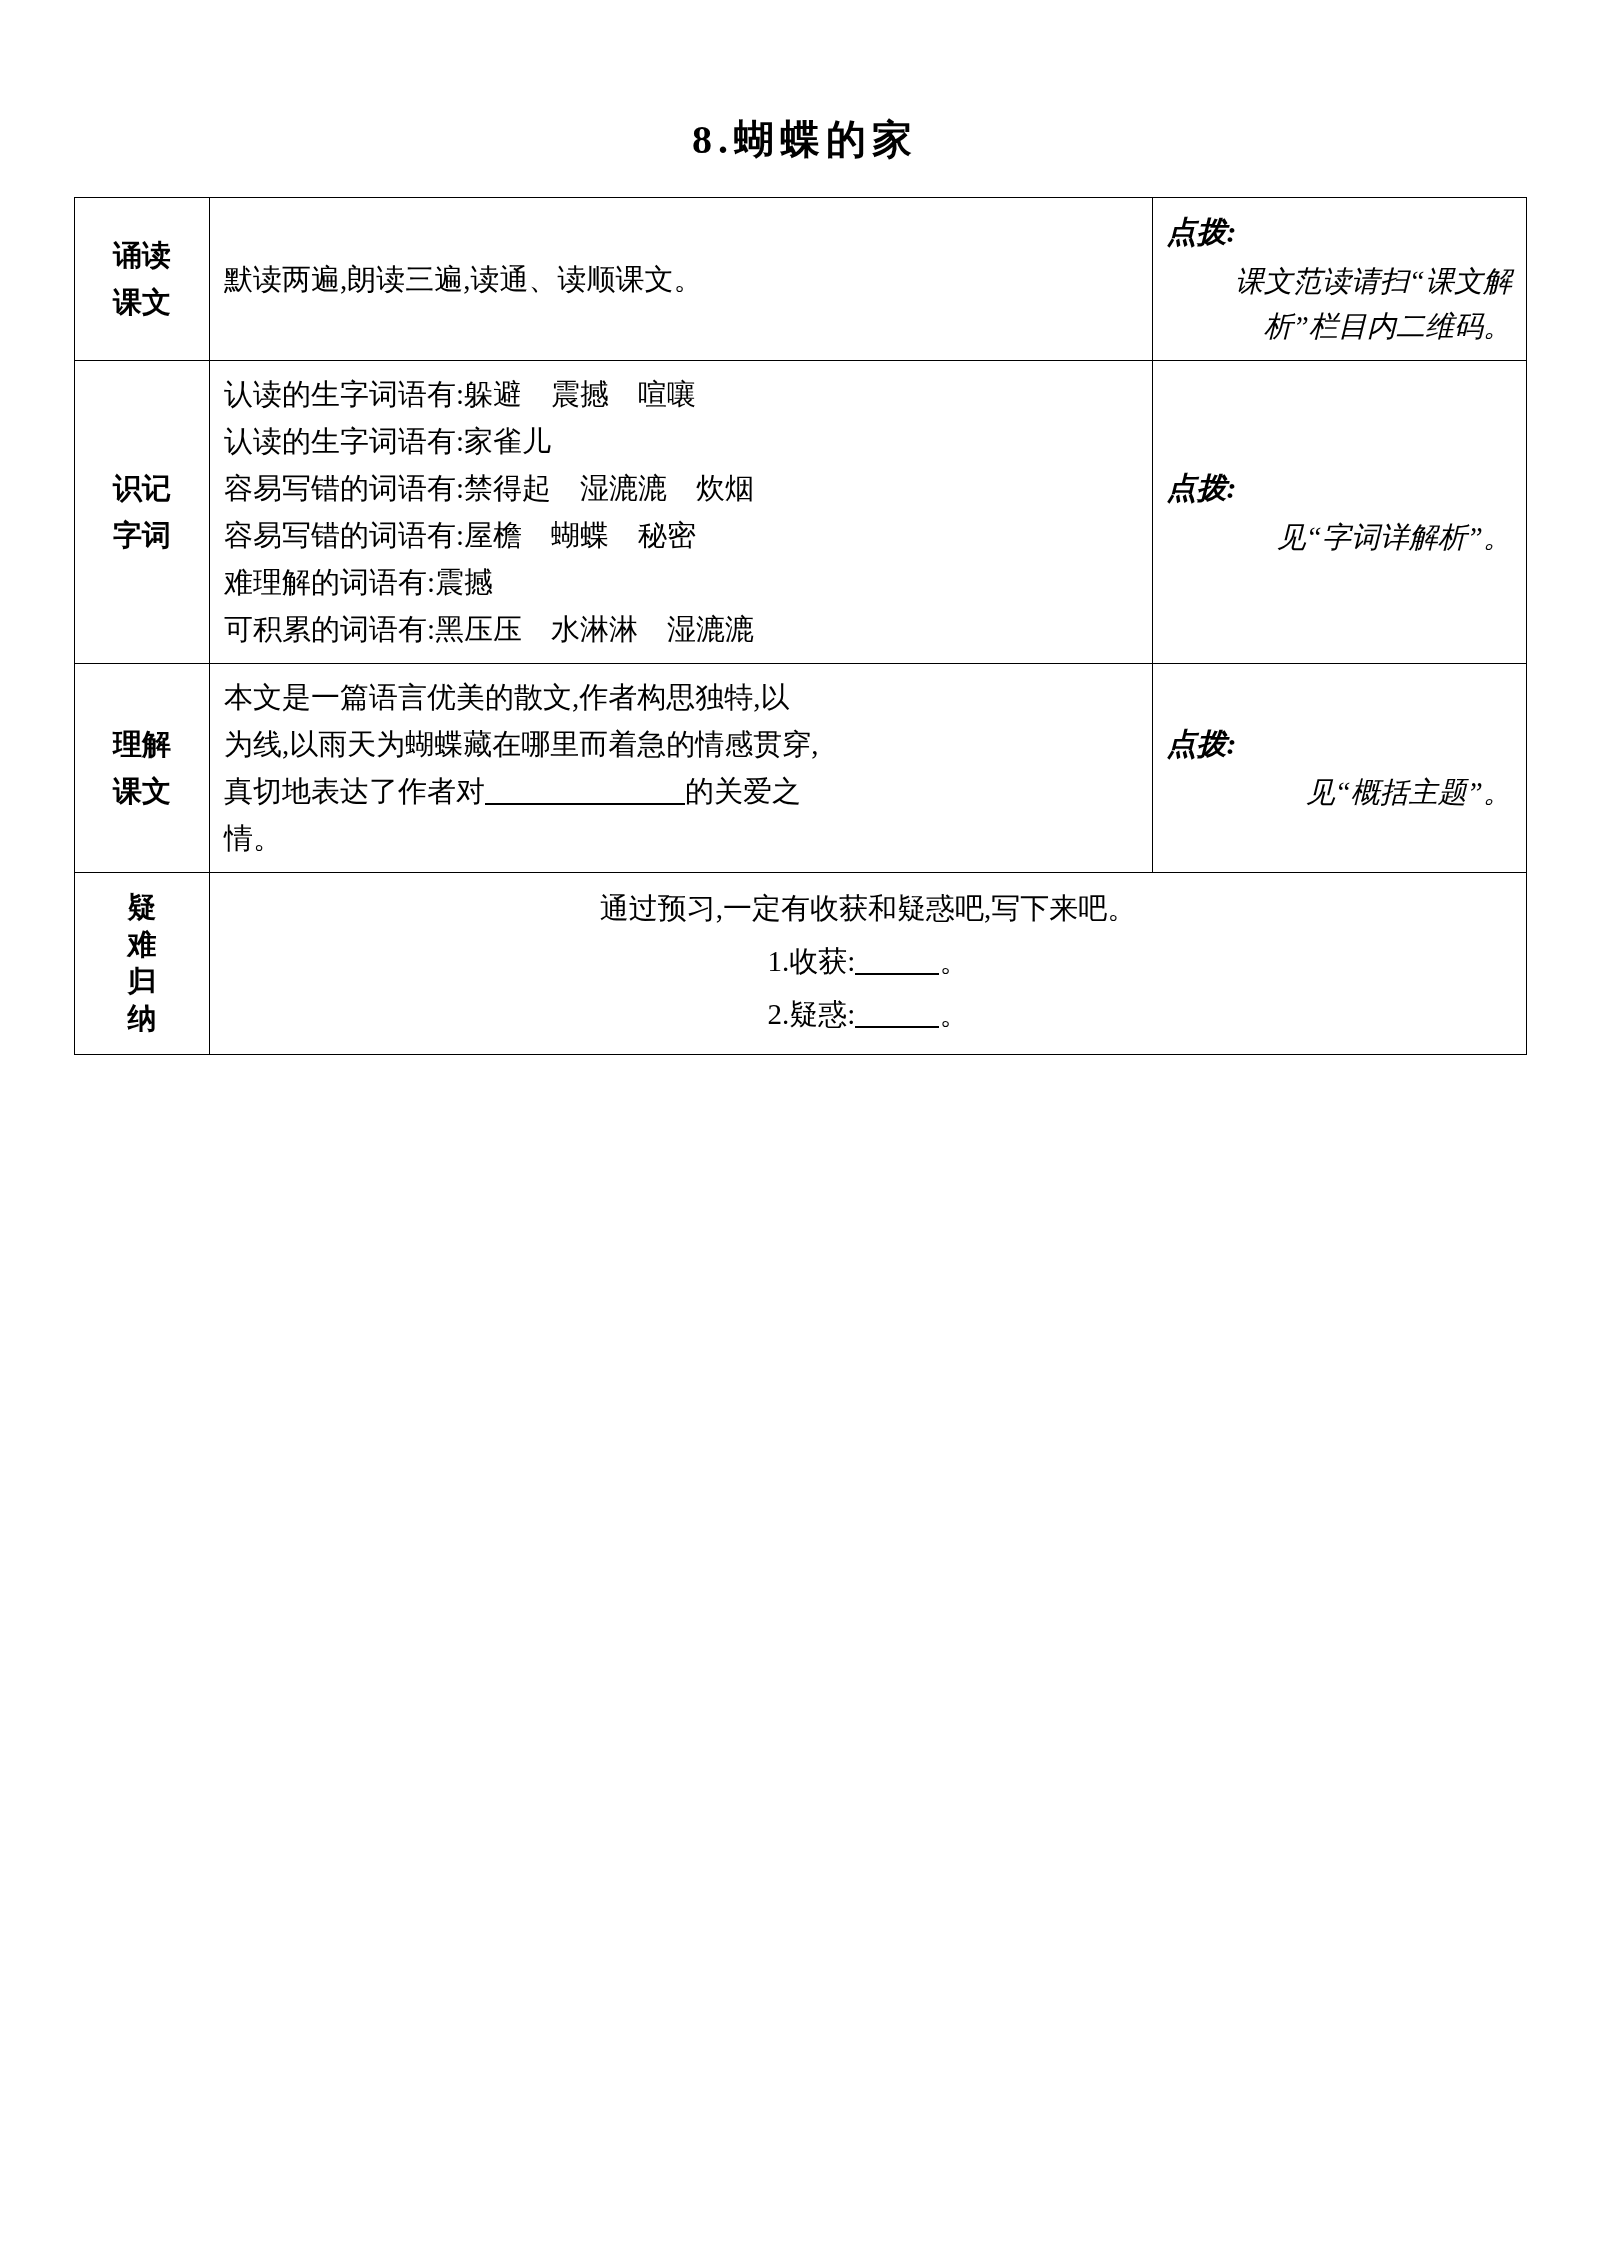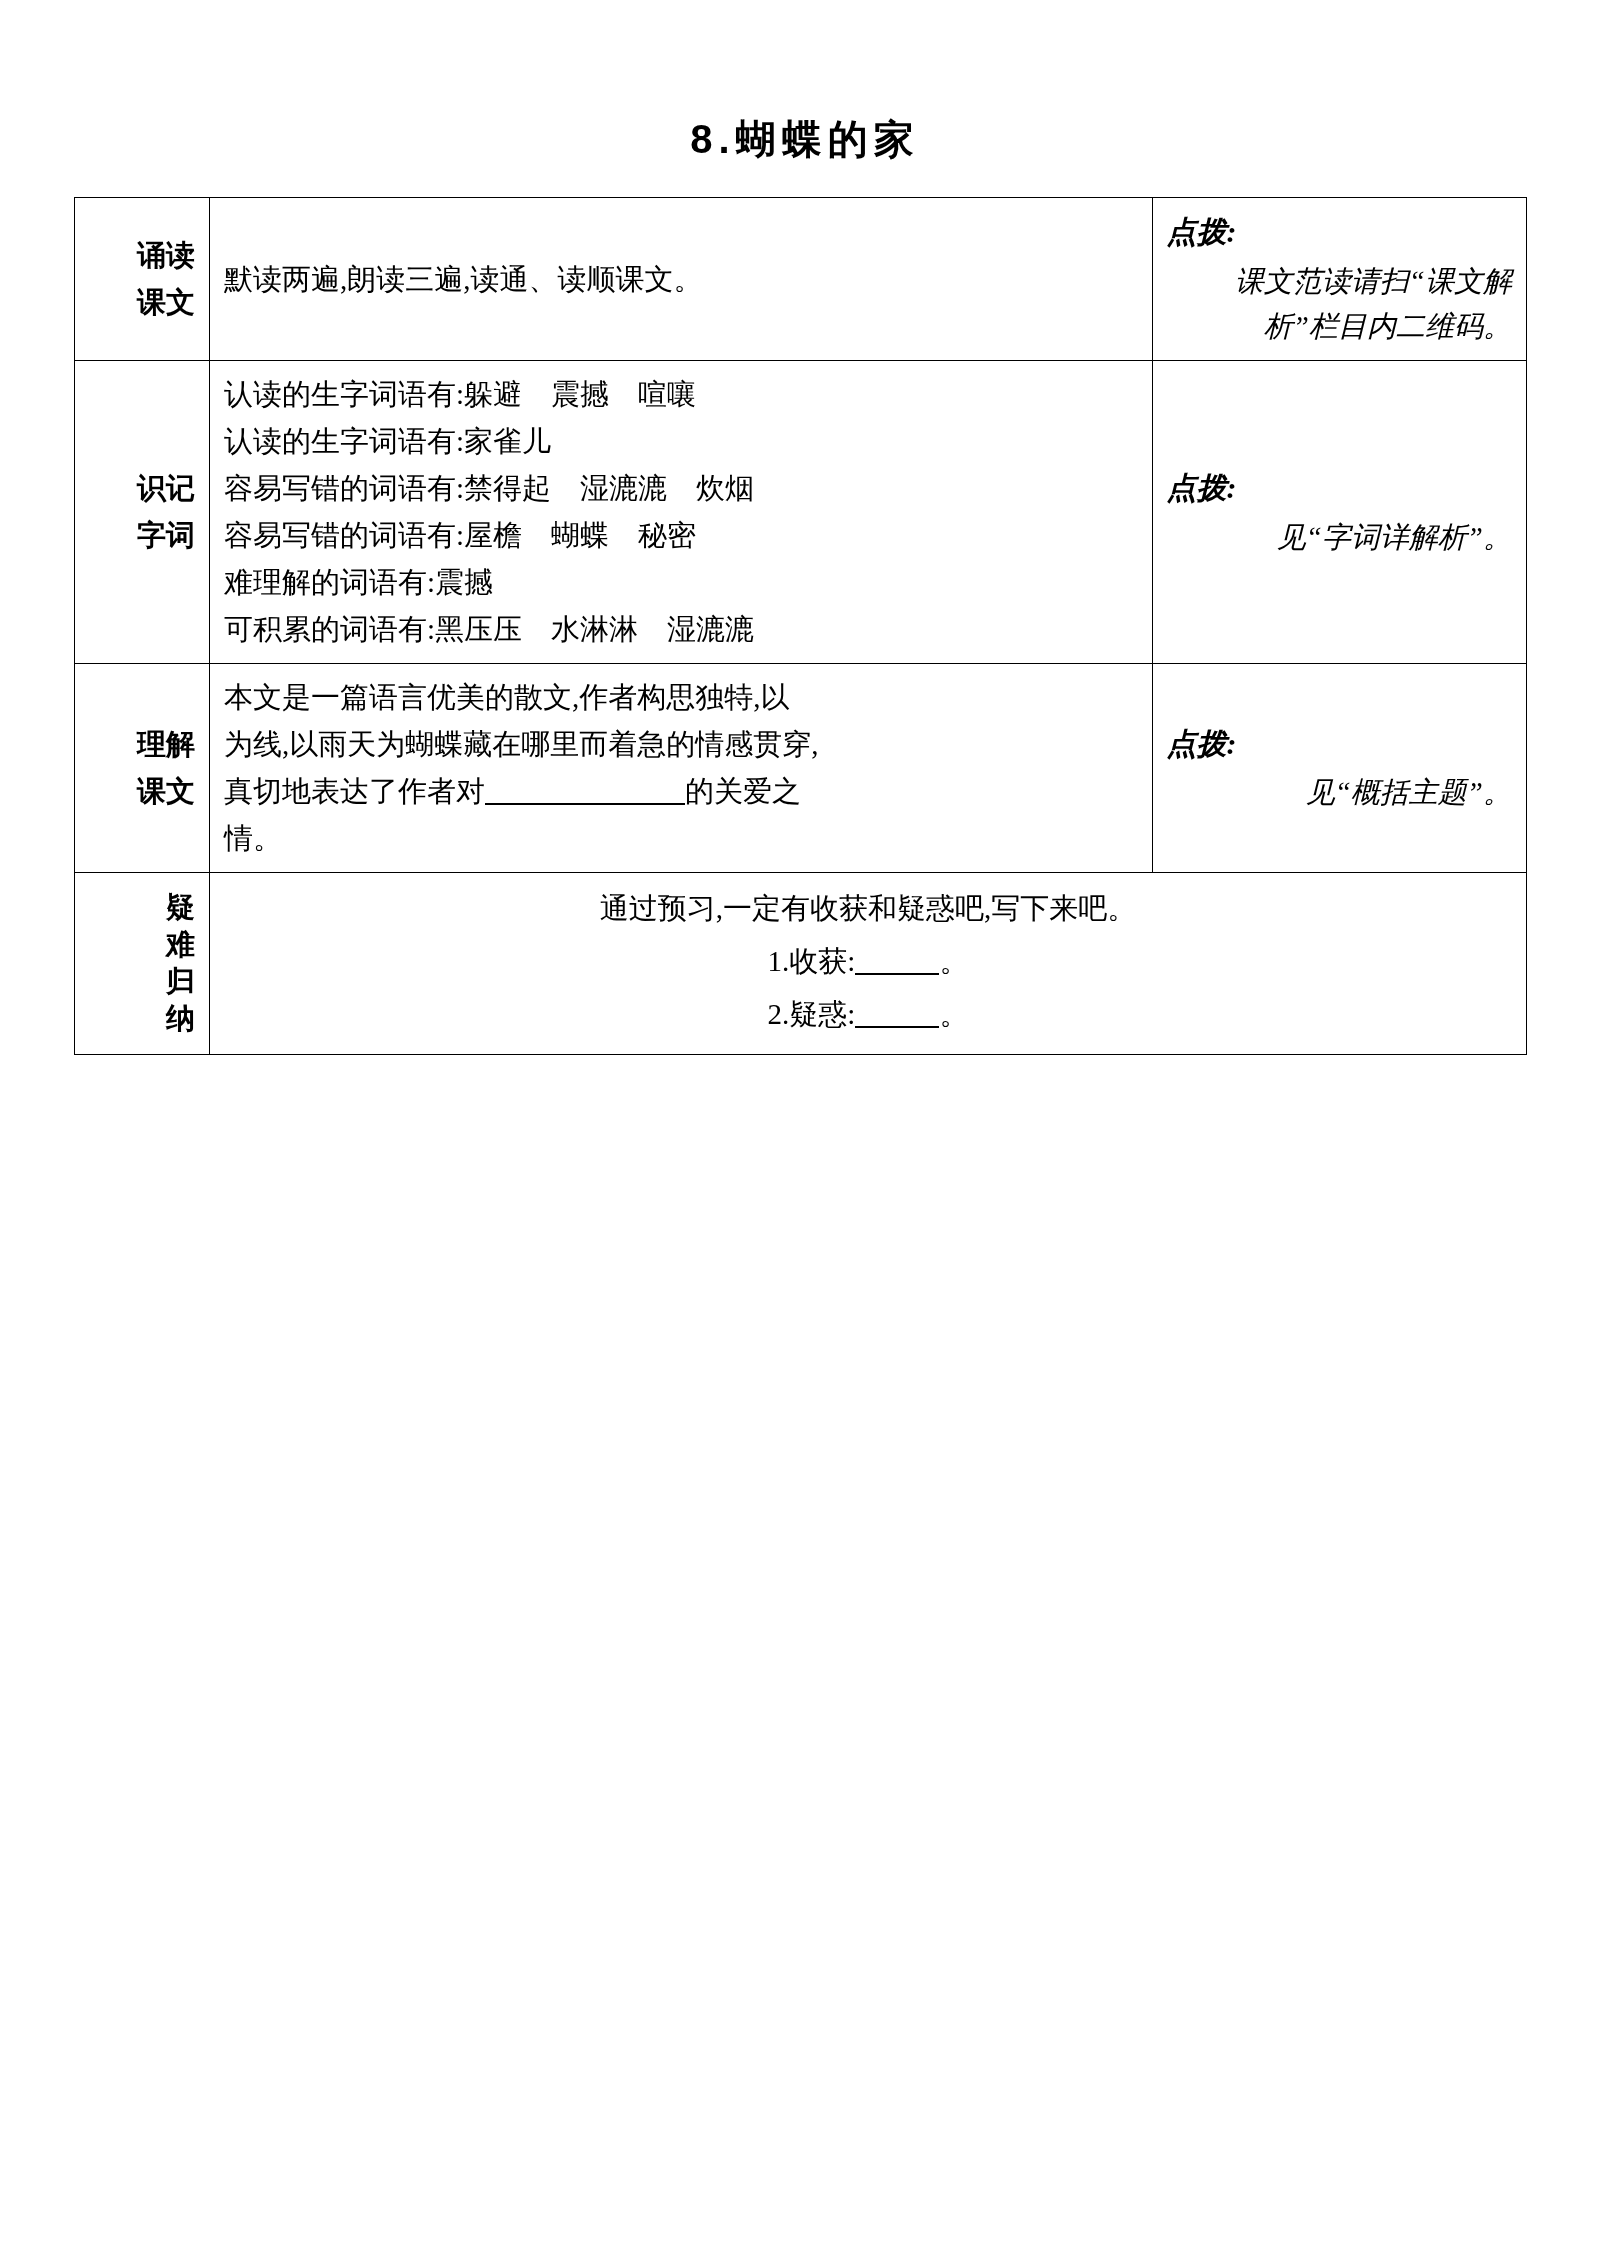--- a/index.html
+++ b/index.html
@@ -16,21 +16,21 @@
   }
   .page {
     width: 1604px;
     height: 2261px;
     box-sizing: border-box;
     padding: 0;
     position: relative;
   }
   .title {
     text-align: center;
-    font-family: Liberation Sans, sans-serif;
+    font-family: Liberation Serif, serif;
     font-weight: bold;
     font-size: 40px;
     letter-spacing: 6px;
     margin-top: 112px;
     margin-bottom: 30px;
     padding-left: 6px;
   }
   table.sheet {
     border-collapse: collapse;
     width: 1453px;
@@ -39,21 +39,21 @@
   }
   table.sheet td {
     border: 1.5px solid #000000;
     vertical-align: middle;
     padding: 10px 14px;
     font-size: 29px;
     line-height: 1.62;
   }
   td.label {
     width: 104px;
-    text-align: right;
+    text-align: center;
     font-weight: bold;
     font-size: 31px;
     line-height: 1.36;
     padding: 8px 4px;
   }
   td.label .lbl-line {
     display: block;
     white-space: nowrap;
   }
   td.body {

